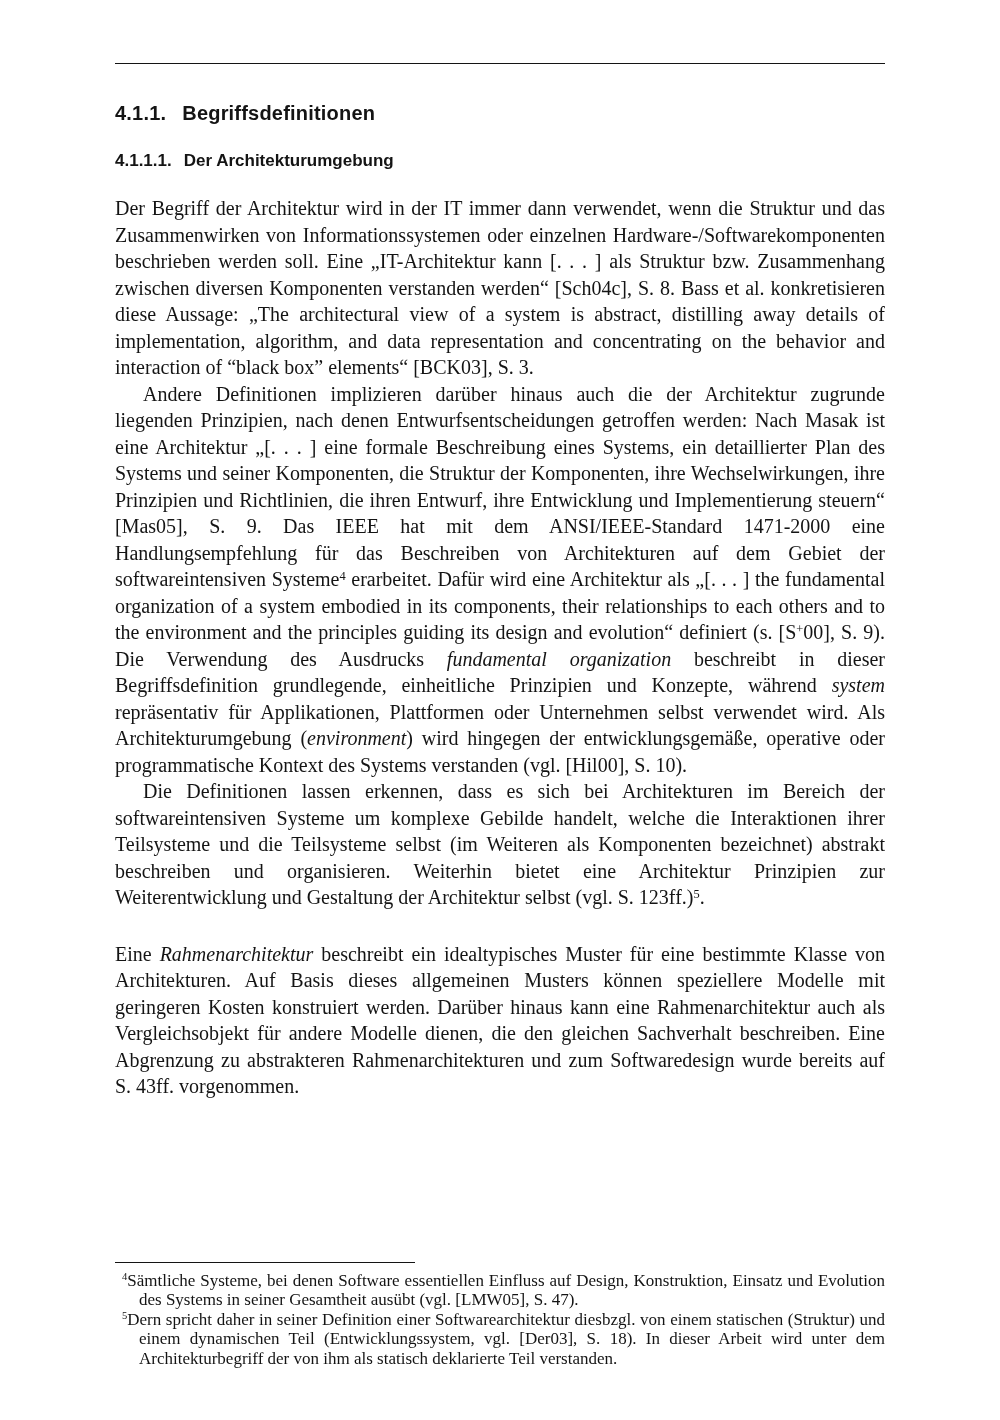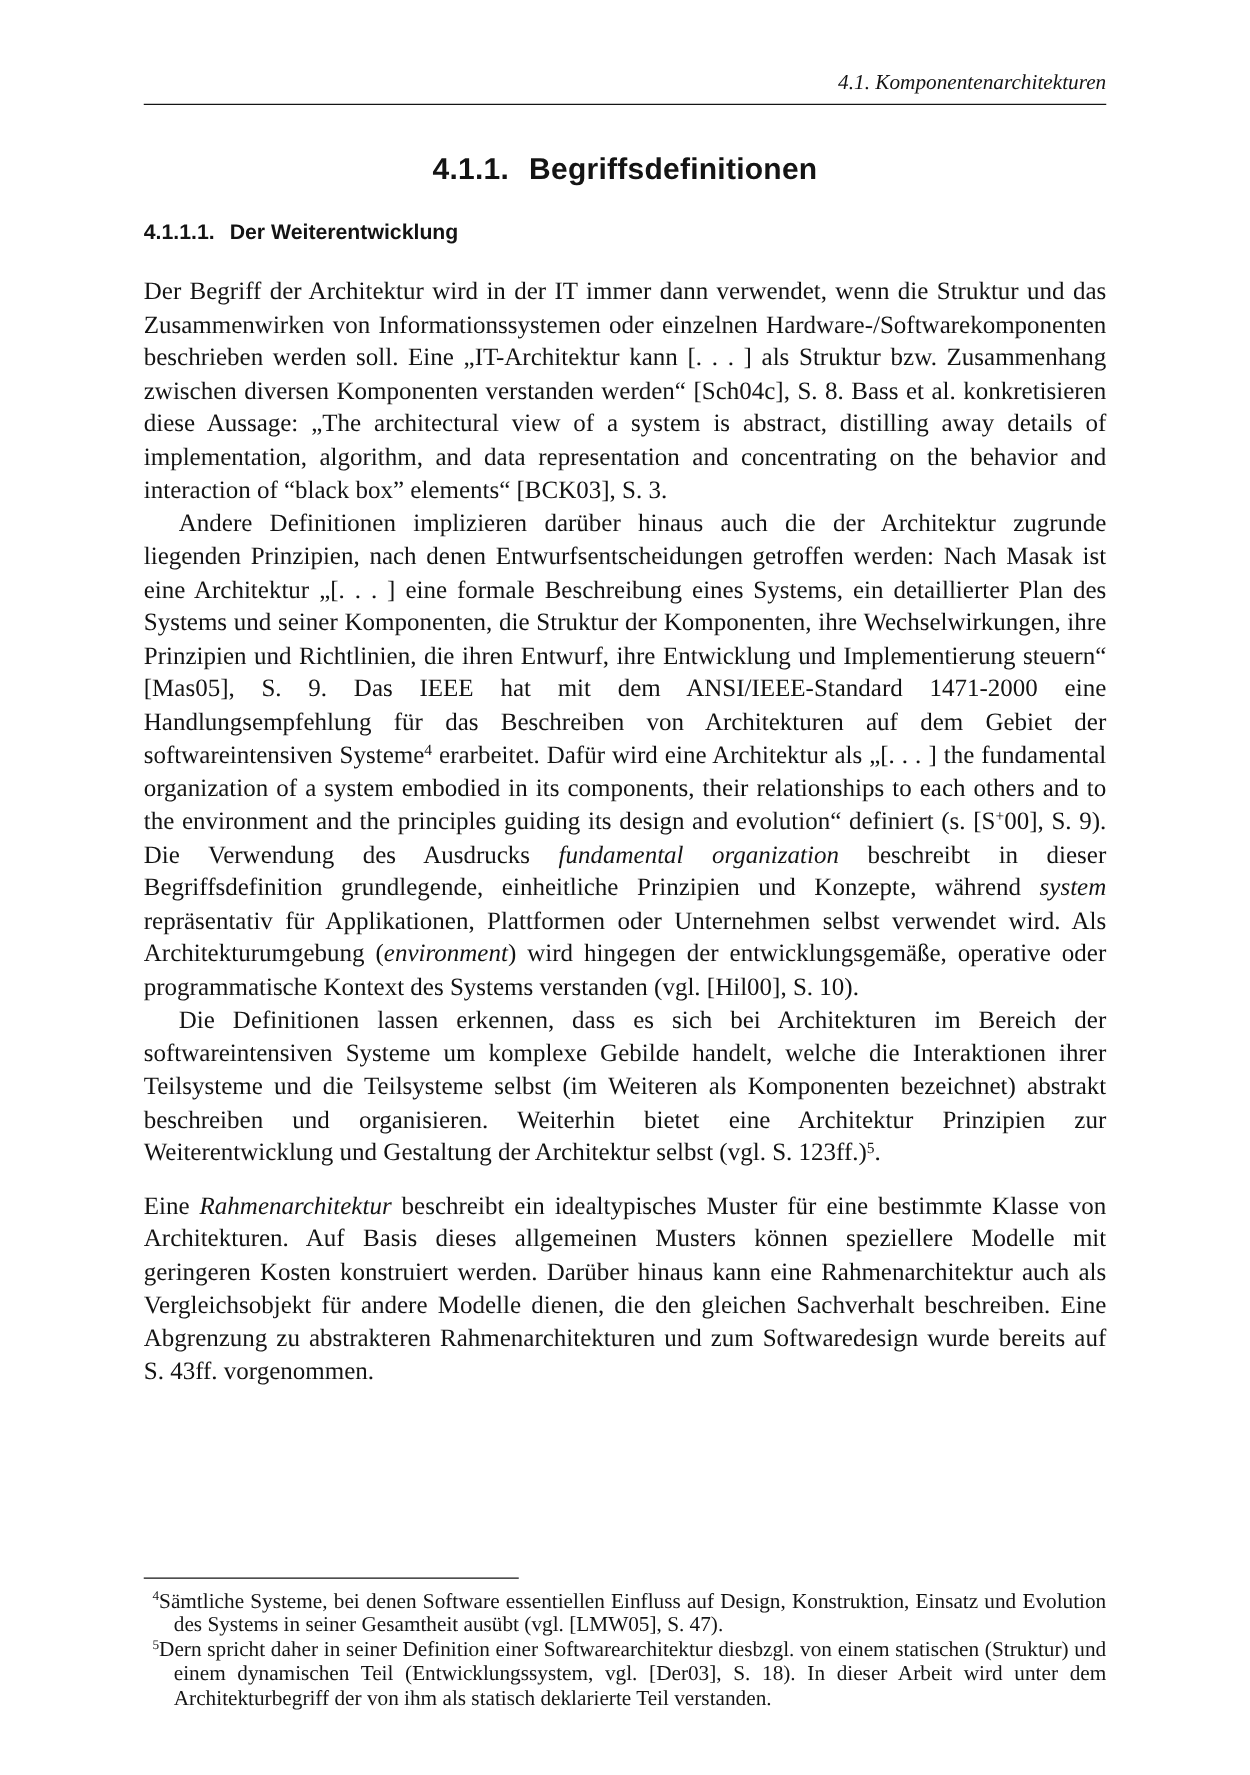--- a/index.html
+++ b/index.html
@@ -7,58 +7,55 @@
   .page {
     position:relative; width:1000px; height:1420px; background:#ffffff;
     padding:56px 115px 52px 115px; box-sizing:border-box;
     display:flex; flex-direction:column; overflow:hidden;
     font-family:"Liberation Serif","DejaVu Serif",serif; color:#141414;
   }
   .running-head-row { text-align:right; font-style:italic; font-size:17px; line-height:20px; }
   .header-rule { margin-top:7px; border-bottom:1.6px solid #141414; height:0; }
   h1.section-heading {
     font-family:"Liberation Sans","DejaVu Sans",sans-serif;
-    font-size:24px; font-weight:700; margin:38px 0 0 0; letter-spacing:0.2px;text-align:center;
+    font-size:20px; font-weight:700; margin:38px 0 0 0; letter-spacing:0.2px;
   }
   .head-num { margin-right:16px; }
   h2.subsection-heading {
     font-family:"Liberation Sans","DejaVu Sans",sans-serif;
     font-size:17px; font-weight:700; margin:26px 0 0 0;
   }
   h2.subsection-heading .head-num { margin-right:12px; }
   .body-paragraphs { margin-top:24px; }
   p.para { margin:0; font-size:20px; line-height:26.5px; text-align:justify; hyphens:auto; -webkit-hyphens:auto; }
   p.para.indent { text-indent:28px; }
-  p.para.space-before { margin-top:16px; }
+  p.para.space-before { margin-top:30px; }
   em { font-style:italic; }
   sup { font-size:0.62em; line-height:0; vertical-align:baseline; position:relative; top:-0.5em; }
   footer { margin-top:auto; }
   .footnote-rule { width:300px; border-top:1.4px solid #141414; height:0; }
   .footnotes { margin-top:8px; }
   p.footnote { margin:0; font-size:17px; line-height:19.5px; text-align:justify; padding-left:24px; text-indent:-17px; hyphens:auto; }
   .page-number { margin-top:48px; text-align:right; font-size:17.5px; }
 </style>
 </head>
 <body>
 
 <div class="page">
 
   <header>
-    <div class="running-head-row">
-      <span>4.1. Komponentenarchitekturen</span>
-    </div>
     <div class="header-rule"></div>
   </header>
 
   <main>
     <h1 class="section-heading">
       <span class="head-num">4.1.1.</span><span>Begriffsdefinitionen</span>
     </h1>
     <h2 class="subsection-heading">
-      <span class="head-num">4.1.1.1.</span><span>Der Weiterentwicklung</span>
+      <span class="head-num">4.1.1.1.</span><span>Der Architekturumgebung</span>
     </h2>
     <div class="body-paragraphs">
         <p class="para"><span>Der Begriff der Architektur wird in der IT immer dann verwendet, wenn die Struktur und das Zusammenwirken von Informationssystemen oder einzelnen Hardware-/Softwarekomponenten beschrieben werden soll. Eine „IT-Architektur kann [. . . ] als Struktur bzw. Zusammenhang zwischen diversen Komponenten verstanden werden“ [Sch04c], S. 8. Bass et al. konkretisieren diese Aussage: „The architectural view of a system is abstract, distilling away details of implementation, algorithm, and data representation and concentrating on the behavior and interaction of “black box” elements“ [BCK03], S. 3.</span></p>
         <p class="para indent"><span>Andere Definitionen implizieren darüber hinaus auch die der Architektur zugrunde liegenden Prinzipien, nach denen Entwurfsentscheidungen getroffen werden: Nach Masak ist eine Architektur „[. . . ] eine formale Beschreibung eines Systems, ein detaillierter Plan des Systems und seiner Komponenten, die Struktur der Komponenten, ihre Wechselwirkungen, ihre Prinzipien und Richtlinien, die ihren Entwurf, ihre Entwicklung und Implementierung steuern“ [Mas05], S. 9. Das IEEE hat mit dem ANSI/IEEE-Standard 1471-2000 eine Handlungsempfehlung für das Beschreiben von Architekturen auf dem Gebiet der softwareintensiven Systeme</span><sup>4</sup><span> erarbeitet. Dafür wird eine Architektur als „[. . . ] the fundamental organization of a system embodied in its components, their relationships to each others and to the environment and the principles guiding its design and evolution“ definiert (s. [S</span><sup>+</sup><span>00], S. 9). Die Verwendung des Ausdrucks </span><em>fundamental organization</em><span> beschreibt in dieser Begriffsdefinition grundlegende, einheitliche Prinzipien und Konzepte, während </span><em>system</em><span> repräsentativ für Applikationen, Plattformen oder Unternehmen selbst verwendet wird. Als Architekturumgebung (</span><em>environment</em><span>) wird hingegen der entwicklungsgemäße, operative oder programmatische Kontext des Systems verstanden (vgl. [Hil00], S. 10).</span></p>
         <p class="para indent"><span>Die Definitionen lassen erkennen, dass es sich bei Architekturen im Bereich der softwareintensiven Systeme um komplexe Gebilde handelt, welche die Interaktionen ihrer Teilsysteme und die Teilsysteme selbst (im Weiteren als Komponenten bezeichnet) abstrakt beschreiben und organisieren. Weiterhin bietet eine Architektur Prinzipien zur Weiterentwicklung und Gestaltung der Architektur selbst (vgl. S. 123ff.)</span><sup>5</sup><span>.</span></p>
         <p class="para space-before"><span>Eine </span><em>Rahmenarchitektur</em><span> beschreibt ein idealtypisches Muster für eine bestimmte Klasse von Architekturen. Auf Basis dieses allgemeinen Musters können speziellere Modelle mit geringeren Kosten konstruiert werden. Darüber hinaus kann eine Rahmenarchitektur auch als Vergleichsobjekt für andere Modelle dienen, die den gleichen Sachverhalt beschreiben. Eine Abgrenzung zu abstrakteren Rahmenarchitekturen und zum Softwaredesign wurde bereits auf S. 43ff. vorgenommen.</span></p>
       </div>
   </main>
 
   <footer>

